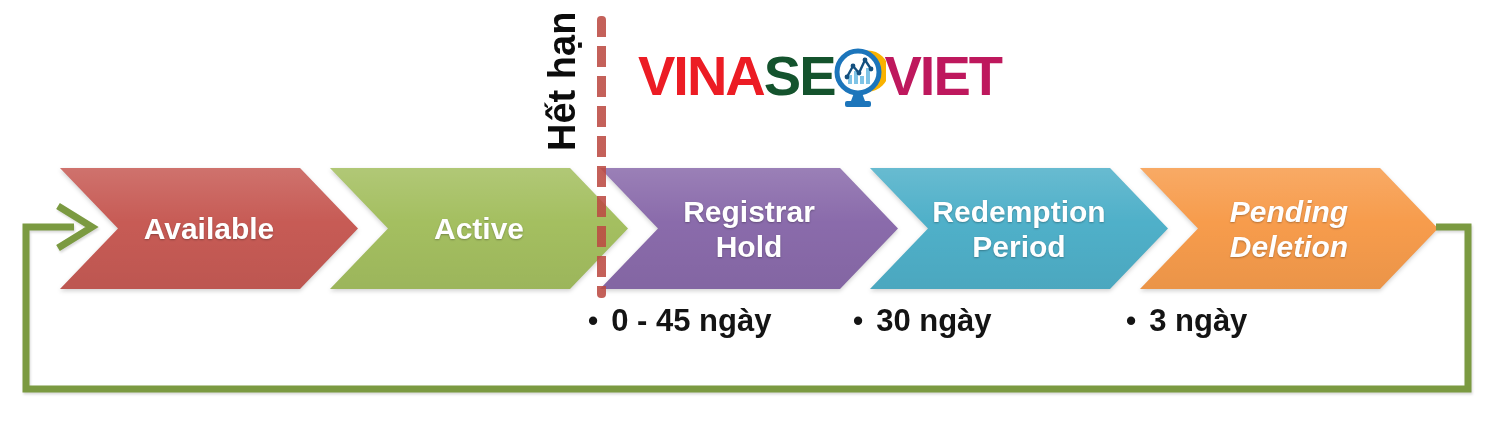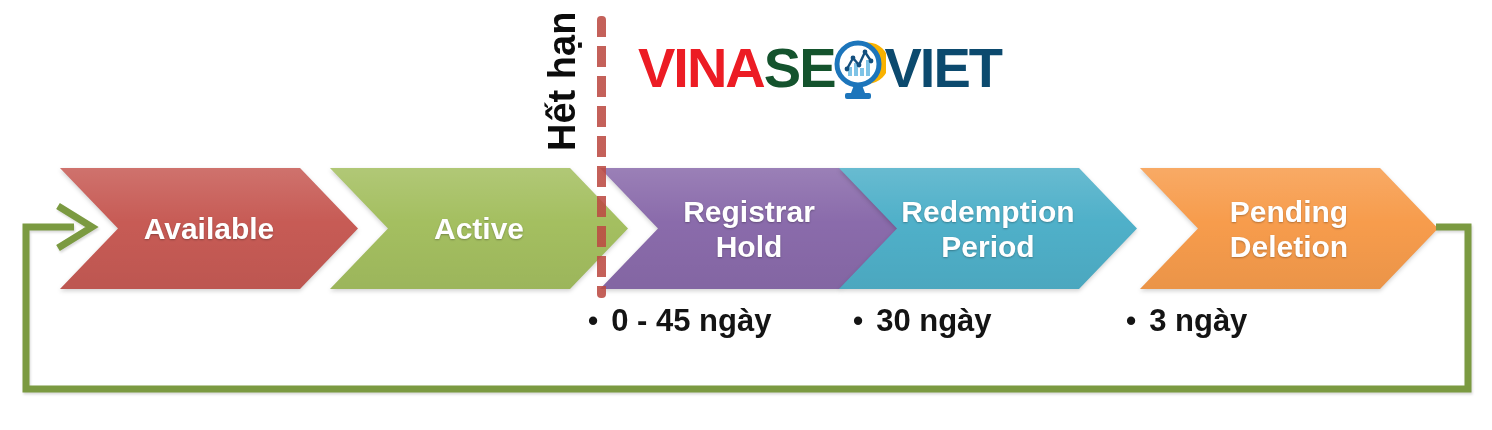--- a/index.html
+++ b/index.html
@@ -27,21 +27,21 @@
   
   .expiry-line{position:absolute;left:597px;top:16px;width:9px;height:282px;z-index:4;
     background:repeating-linear-gradient(to bottom,var(--dash,#bc4b43) 0 21px,transparent 21px 30px);
     border-radius:4px;opacity:.88;}
   .expiry-label{position:absolute;left:536px;top:12px;height:138px;width:52px;z-index:4;
     writing-mode:vertical-rl;transform:rotate(180deg);
     display:flex;align-items:center;justify-content:center;
     font-size:38px;font-weight:bold;color:#0c0c0c;white-space:nowrap;}
 
   
-  .brand{position:absolute;left:638px;top:40px;display:flex;align-items:flex-start;z-index:2;}
+  .brand{position:absolute;left:638px;top:48px;display:flex;align-items:flex-start;z-index:2;}
   .brand-part{font-size:56px;font-weight:800;line-height:56px;letter-spacing:-2px;}
   .brand-globe{display:inline-block;width:52px;height:62px;margin:0 -1px;}
 
   
   .note{position:absolute;top:303px;display:flex;align-items:baseline;z-index:2;
     font-size:31px;font-weight:600;color:#141414;}
   .note-bullet{font-size:29px;margin-right:13px;}
 </style>
 </head>
 <body>
@@ -61,27 +61,27 @@
   <div class="stage" style="left:330px">
     <div class="chev" style="background-color: rgb(164, 191, 96);">
       <span class="stage-label">Active</span>
     </div>
   </div>
   <div class="stage" style="left:600px">
     <div class="chev" style="background-color: rgb(138, 107, 171);">
       <span class="stage-label">Registrar Hold</span>
     </div>
   </div>
-  <div class="stage" style="left:839px">
+  <div class="stage" style="left:870px">
     <div class="chev" style="background-color: rgb(79, 176, 201);">
       <span class="stage-label">Redemption Period</span>
     </div>
   </div>
   <div class="stage" style="left:1140px">
-    <div class="chev" style="background-color: rgb(247, 156, 76);">
+    <div class="chev" style="background-color: rgb(247, 156, 76); font-style: italic;">
       <span class="stage-label">Pending Deletion</span>
     </div>
   </div>
 
   <div class="expiry-line" style="--dash: #bc4b43;"></div>
   <div class="expiry-label">Hết hạn</div>
 
   <div class="brand">
     <span class="brand-part" style="color: rgb(236, 28, 36);">VINA</span>
     <span class="brand-part" style="color: #14532d;">SE</span>
@@ -101,21 +101,21 @@
         <circle cx="13" cy="29" r="2.4" fill="#134f7e"></circle>
         <circle cx="19" cy="18" r="2.4" fill="#134f7e"></circle>
         <circle cx="25" cy="25" r="2.4" fill="#134f7e"></circle>
         <circle cx="31" cy="12" r="2.4" fill="#134f7e"></circle>
         <circle cx="37" cy="21" r="2.4" fill="#134f7e"></circle>
 
         <polygon points="20,45 28,45 31,53 17,53" fill="#1c75bb"></polygon>
         <rect x="11" y="53" width="26" height="6" rx="2" fill="#1c75bb"></rect>
       </svg>
     </span>
-    <span class="brand-part" style="color: #0c4a6e;">VIET</span>
+    <span class="brand-part" style="color: #be185d;">VIET</span>
   </div>
 
   <div class="note" style="left:588px">
     <span class="note-bullet">•</span>
     <span>0 - 45 ngày</span>
   </div>
   <div class="note" style="left:853px">
     <span class="note-bullet">•</span>
     <span>30 ngày</span>
   </div>

